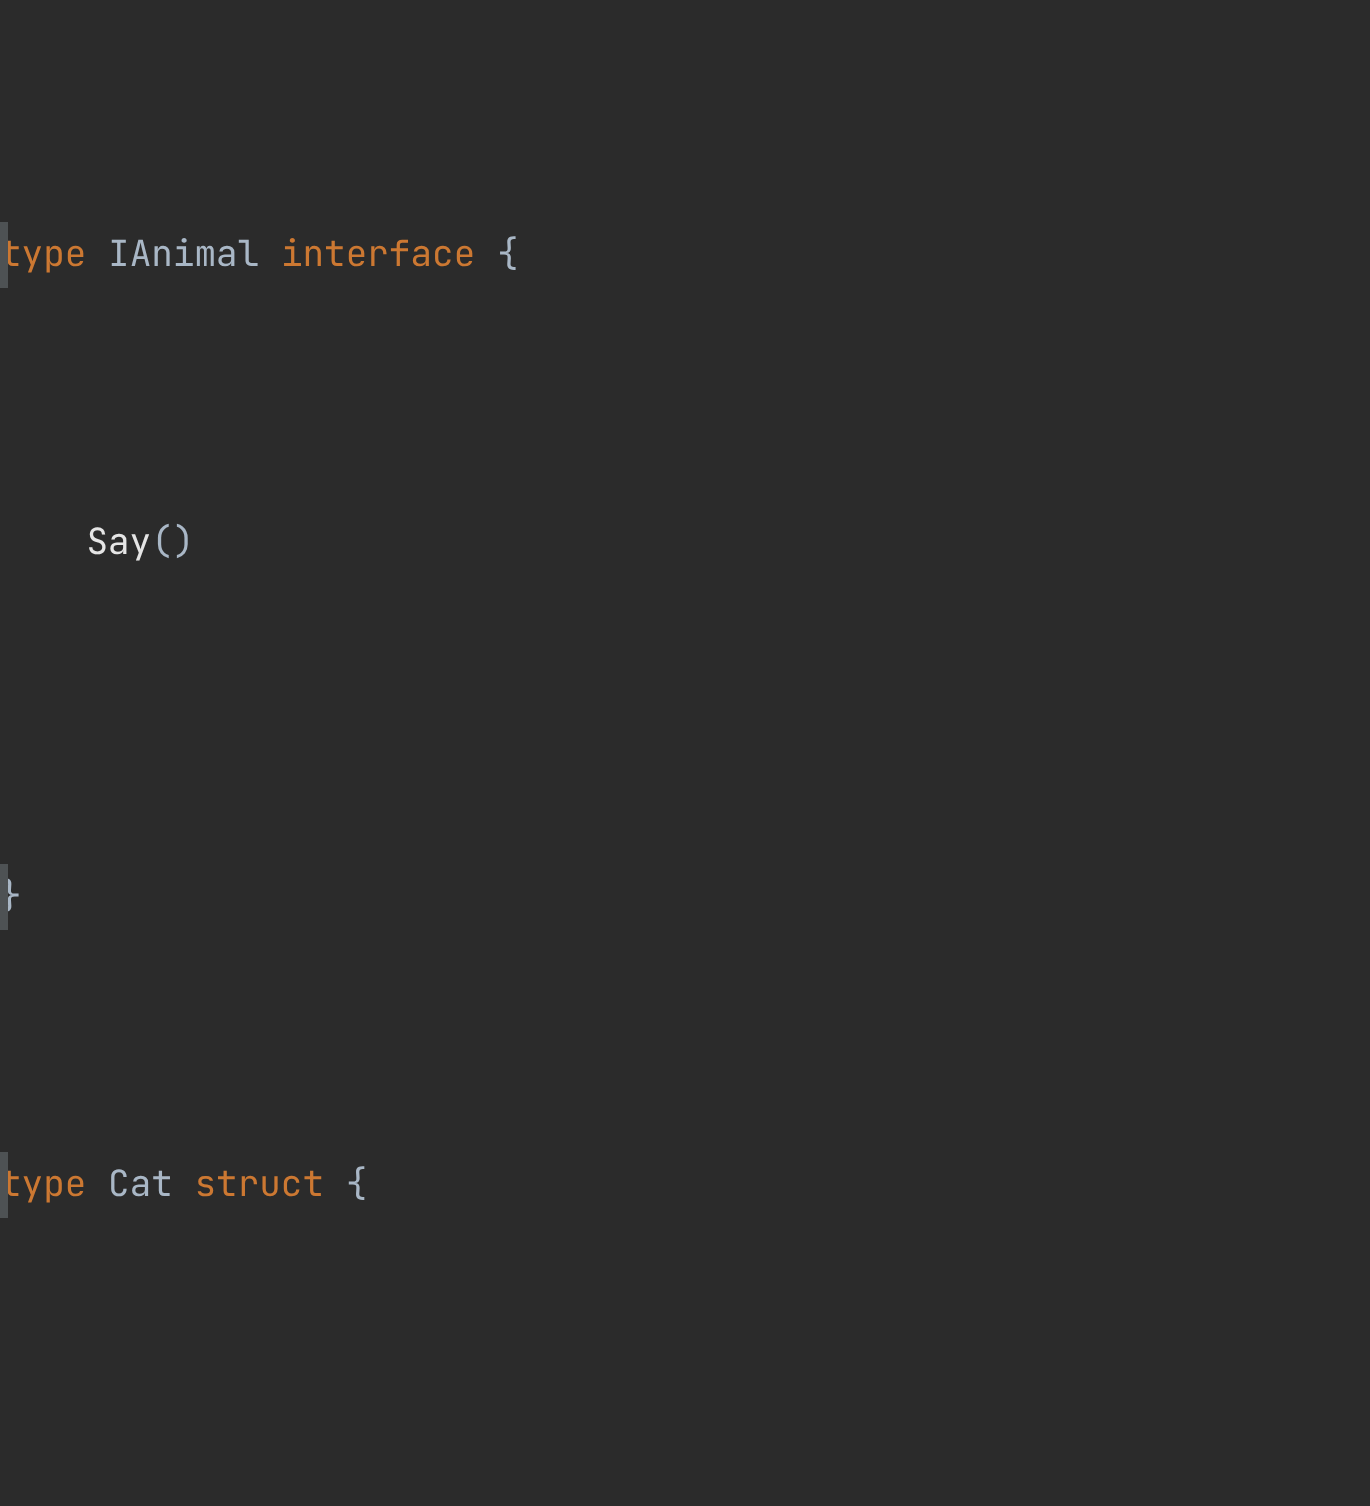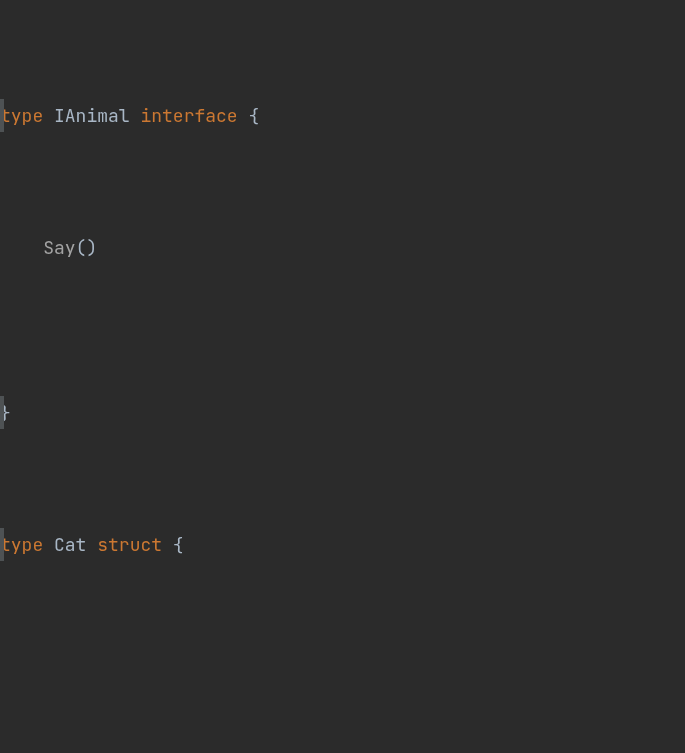--- a/index.html
+++ b/index.html
@@ -8,28 +8,28 @@
     font-family: "JetBrains Mono","Fira Code","Consolas",monospace;
     font-size:18px;
     line-height:33px;
     color:#a9b7c6;
     width:685px;
     height:753px;
     overflow:hidden;
     position:relative;
   }
   .editor { padding:0; position:relative; white-space:pre; }
-  .line { position:relative; padding-left:0; height:33px; }
+  .line { position:relative; padding-left:0; height:33px;margin-top:12px; }
   .gutter-mark {
     position:absolute; left:0; top:0; width:4px; height:100%;
     background:#4e5254;
   }
   .tok-keyword { color:#cc7832; }
   .tok-type    { color:#a9b7c6; }
-  .tok-func    { color:#a3a3a3; }
+  .tok-func    { color:#e5e5e5; }
   .tok-punct   { color:#a9b7c6; }
 </style>
 </head>
 <body>
 
 <div class="editor">
   
   <div class="line"><span class="gutter-mark"></span><span class="tok-keyword">type</span> <span class="tok-type">IAnimal</span> <span class="tok-keyword">interface</span> <span class="tok-punct">{</span></div>
   
   <div class="line">    <span class="tok-func">Say</span><span class="tok-punct">()</span></div>

